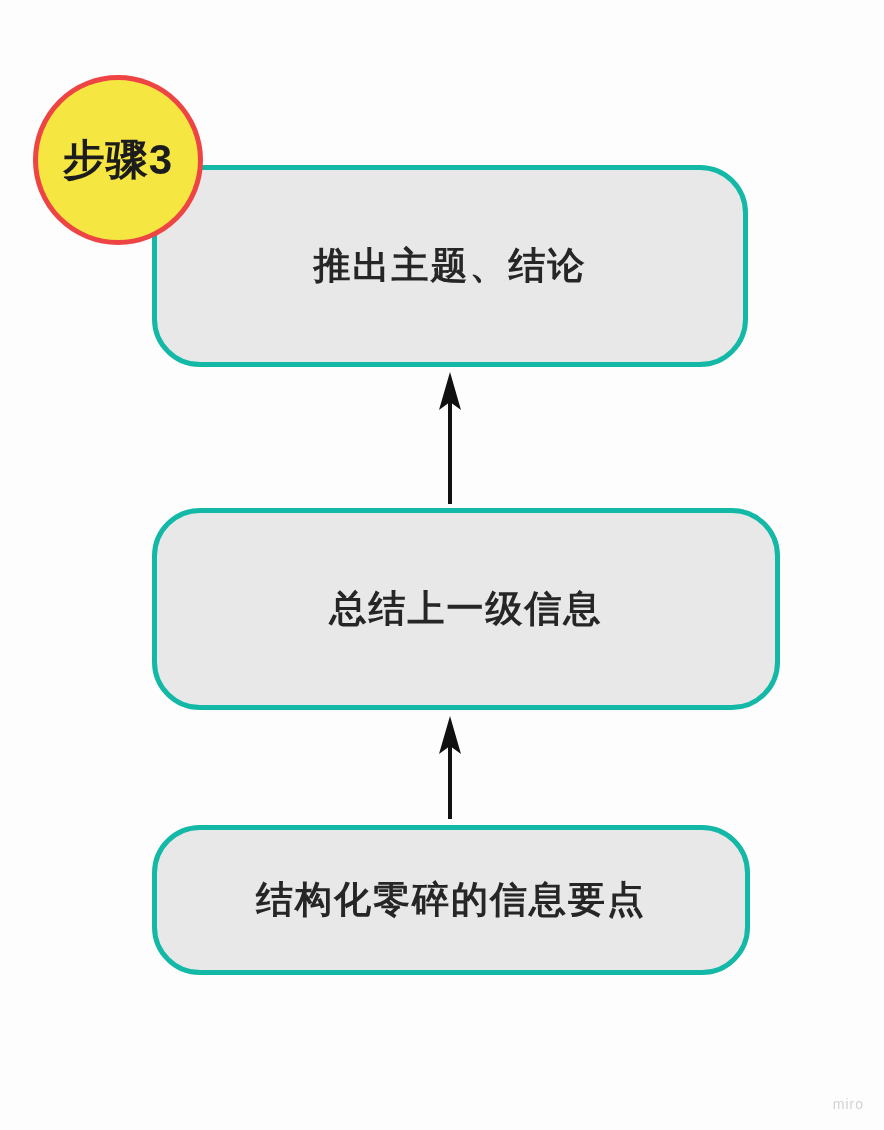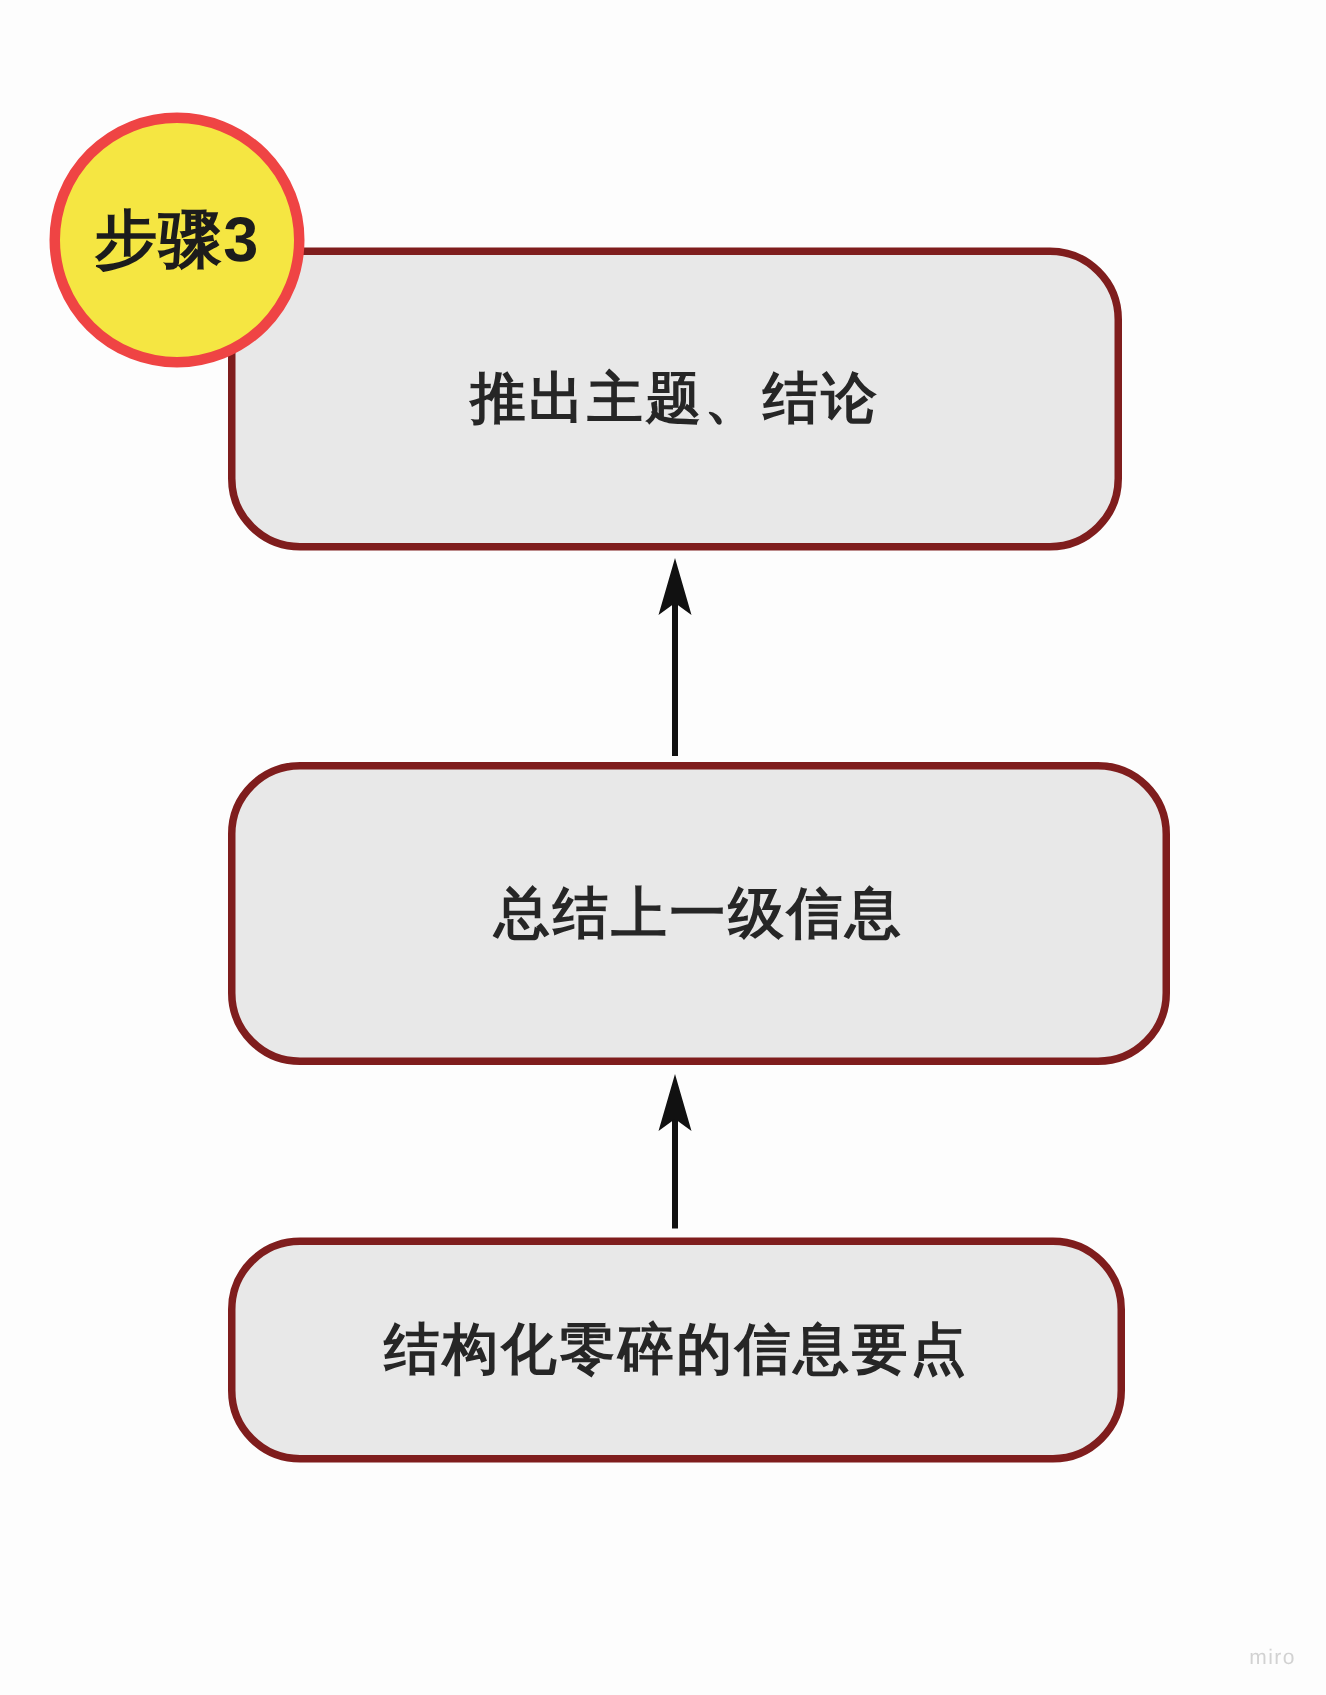--- a/index.html
+++ b/index.html
@@ -15,21 +15,21 @@
     font-family: "Liberation Sans", sans-serif;
   }
   .board {
     position: absolute;
     inset: 0;
   }
   .flow-node {
     position: absolute;
     box-sizing: border-box;
     background: #E8E8E8;
-    border: 5px solid #7f1d1d;
+    border: 5px solid #14b8a6;
     border-radius: 48px;
     display: flex;
     align-items: center;
     justify-content: center;
     z-index: 1;
   }
   .flow-node .node-label {
     font-size: 37px;
     font-weight: 600;
     color: #262626;
@@ -42,21 +42,21 @@
 
   .step-badge {
     position: absolute;
     left: 33px;
     top: 75px;
     width: 170px;
     height: 170px;
     box-sizing: border-box;
     border-radius: 50%;
     background: #F5E642;
-    border: 7px solid #ef4444;
+    border: 5px solid #ef4444;
     display: flex;
     align-items: center;
     justify-content: center;
     z-index: 3;
   }
   .step-badge .badge-label {
     font-size: 42px;
     font-weight: 700;
     color: #1C1C1C;
     letter-spacing: 1px;

